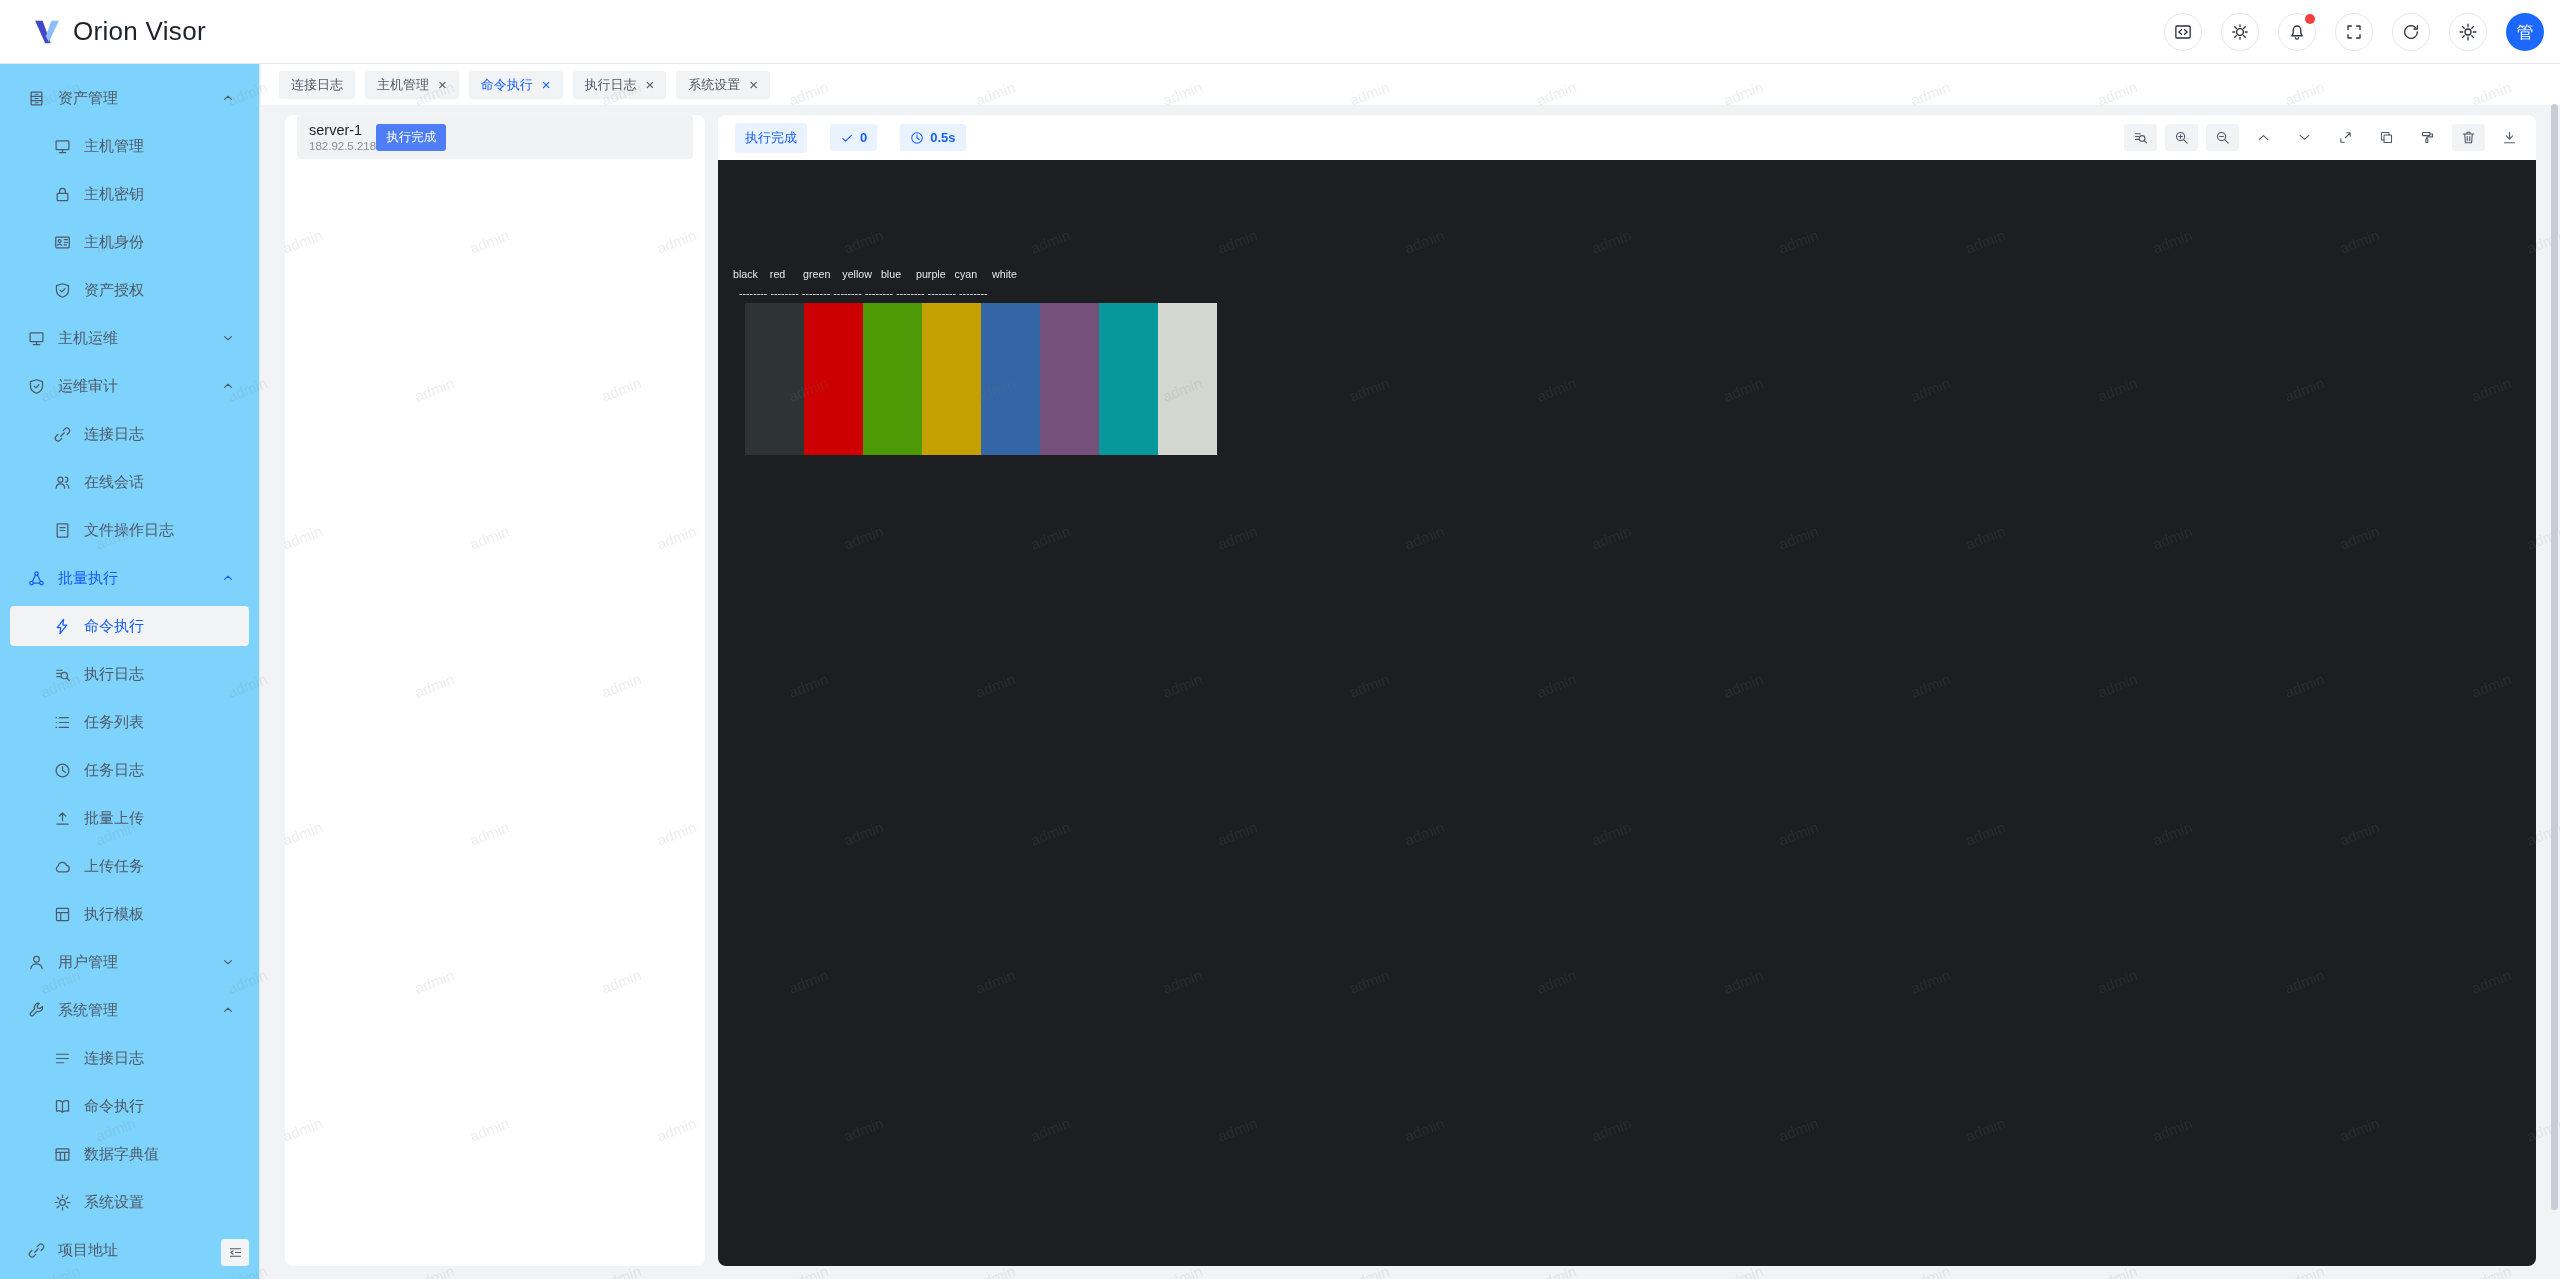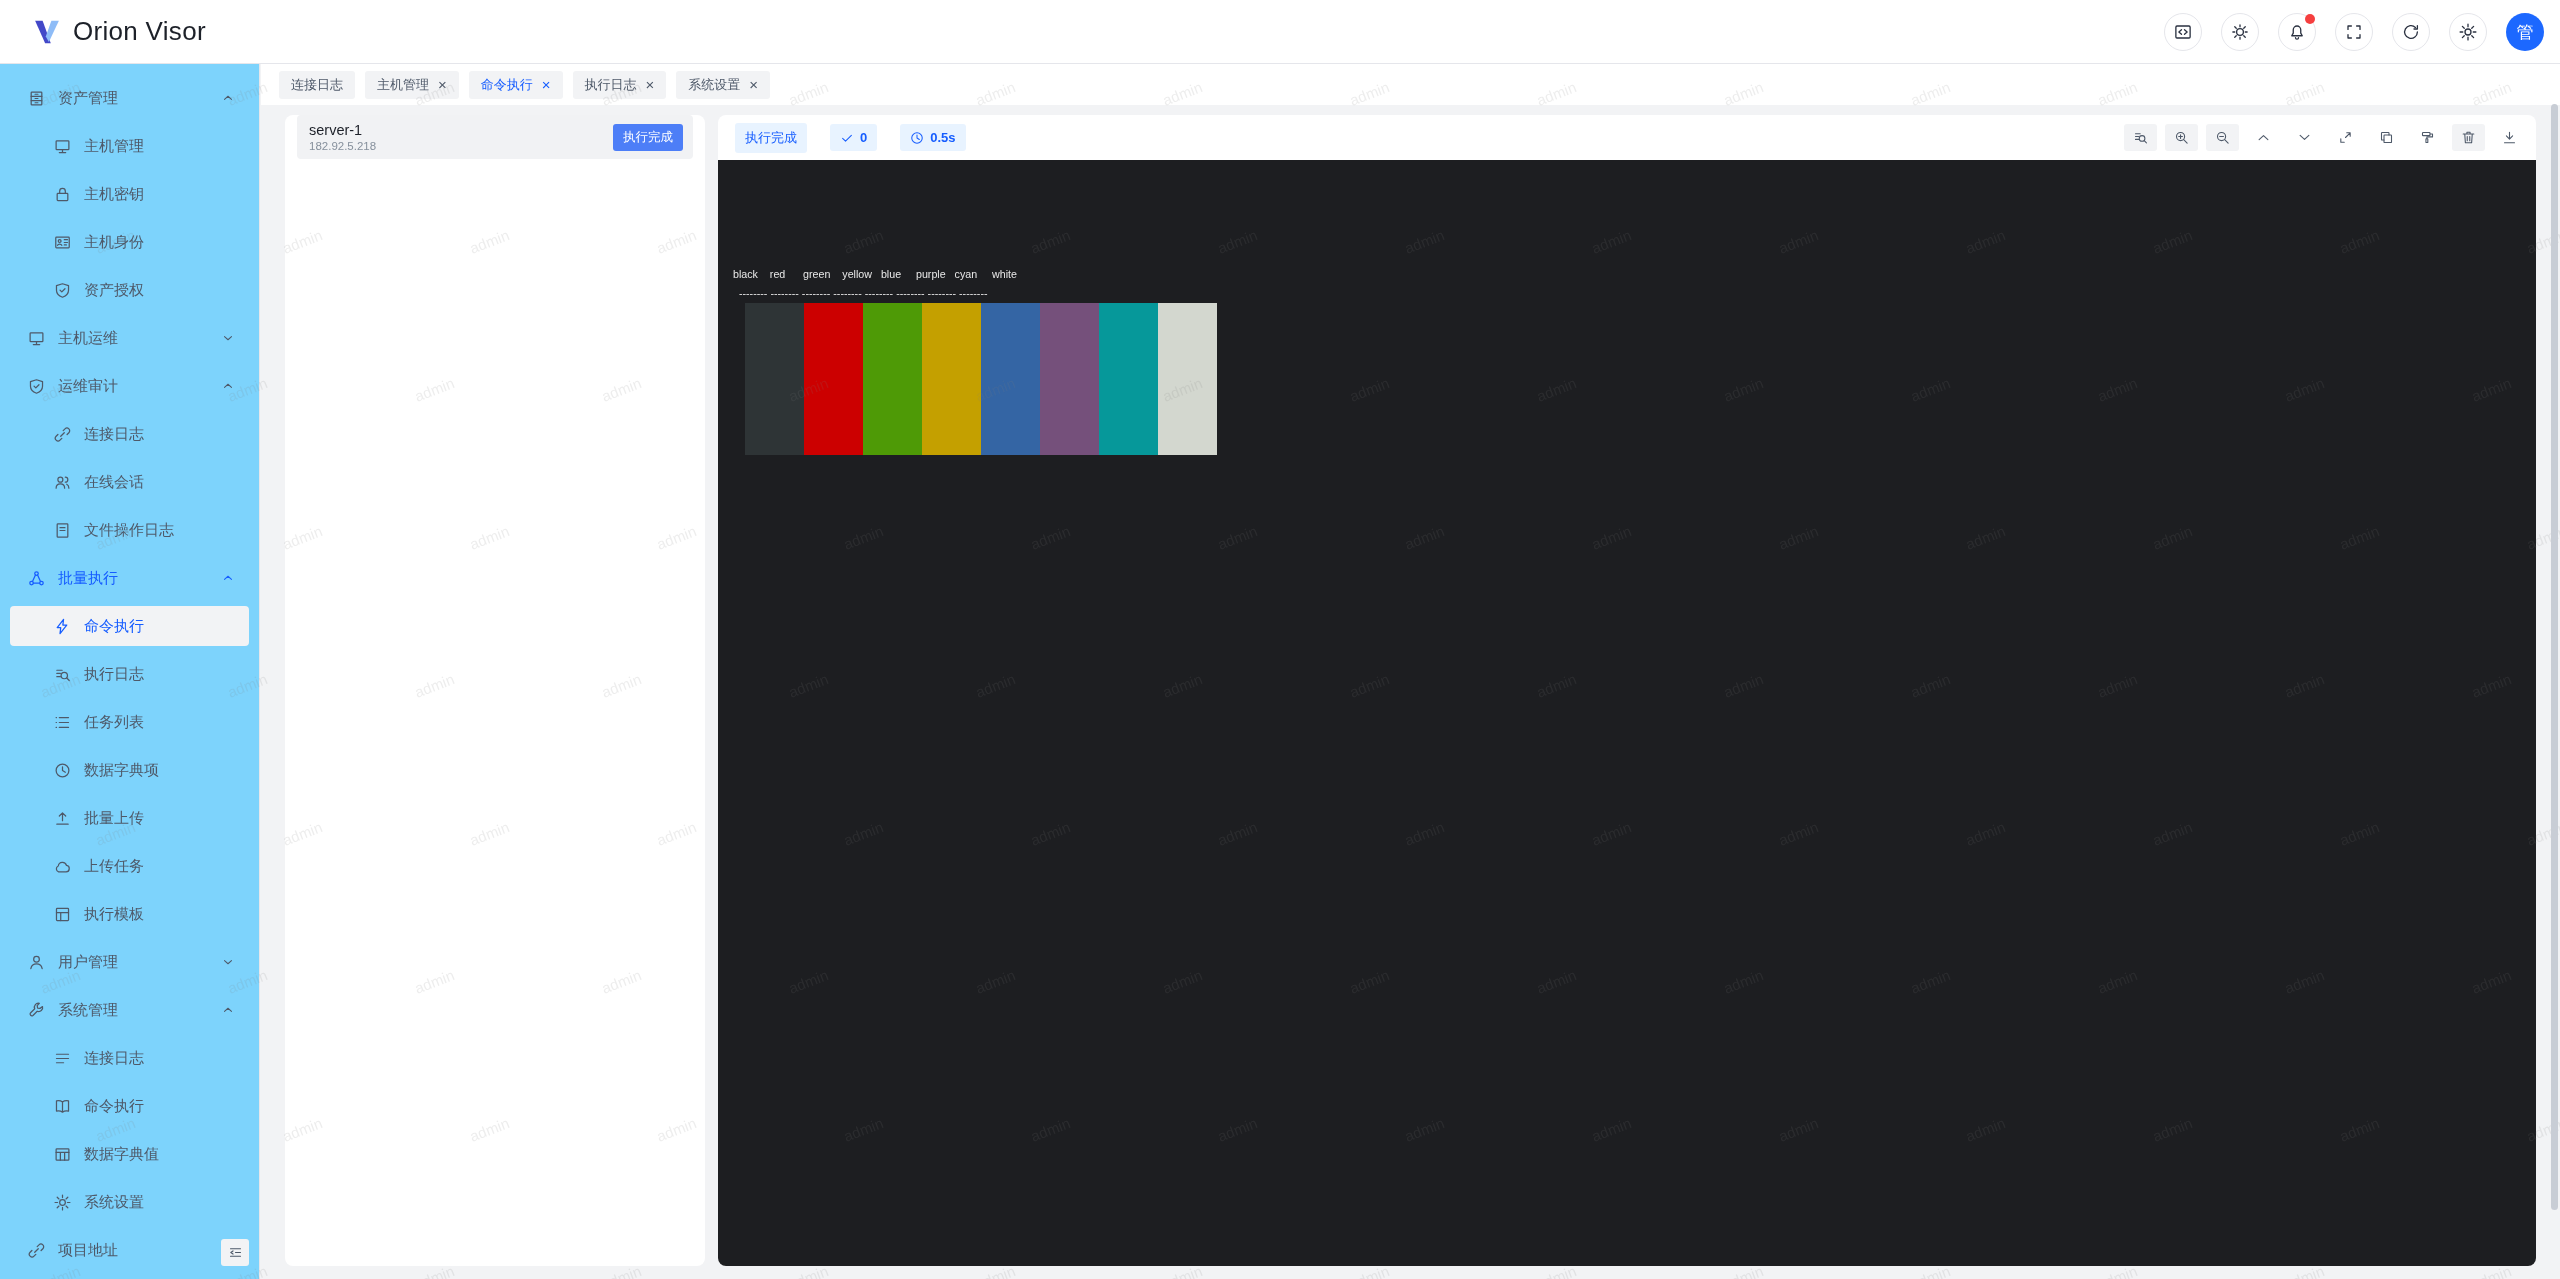--- a/index.html
+++ b/index.html
@@ -46,21 +46,21 @@
   .tab.active{color:#165dff}
   .tab .x{font-size:15px;line-height:1;cursor:pointer}
 
   
   .hosts-card{position:absolute;left:285px;top:115px;width:420px;height:1151px;background:#fff;border-radius:8px}
   .hosts-head{display:flex;justify-content:space-between;align-items:center;padding:21px 14px 16px 16px}
   .hosts-title{font-size:22px;font-weight:bold;color:#1d2129}
   .back-btn{background:#f2f3f5;color:#4e5969;font-size:13px;padding:7px 15px;border:none;border-radius:2px;
             cursor:pointer;font-family:inherit}
   .host-item{margin:0 12px;background:#f1f2f4;border-radius:4px;height:44px;display:flex;align-items:center;
-             justify-content:space-between;padding:0 10px 0 12px;cursor:pointer}
+             padding:0 10px 0 12px;cursor:pointer}
   .host-name{font-size:14.5px;color:#1d2129}
   .host-ip{font-size:11.5px;color:#86909c;margin-top:2px}
   .host-badge{background:#4d7ef7;color:#fff;font-size:12.5px;padding:5px 10px;border-radius:3px;white-space:nowrap}
 
   
   .term-card{position:absolute;left:718px;top:115px;width:1818px;height:1151px;background:#fff;
              border-radius:8px;overflow:hidden}
   .term-head{height:45px;display:flex;align-items:center;padding:0 10px 0 17px;gap:23px}
   .badge{background:#e8f3ff;color:#165dff;font-size:13px;padding:6px 10px;border-radius:3px;
          display:inline-flex;align-items:center;gap:6px;white-space:nowrap}
@@ -300,21 +300,21 @@
           </span>
           <span class="lbl">任务列表</span>
         </div>
         <div class="mi sub">
           <span class="ic">
             <svg viewBox="0 0 48 48" fill="none" stroke="currentColor" stroke-width="3.5" stroke-linecap="round" stroke-linejoin="round">
               <circle cx="24" cy="24" r="18"></circle>
               <path d="M24 14v10l8 5"></path>
             </svg>
           </span>
-          <span class="lbl">数据字典项</span>
+          <span class="lbl">任务日志</span>
         </div>
         <div class="mi sub">
           <span class="ic">
             <svg viewBox="0 0 48 48" fill="none" stroke="currentColor" stroke-width="3.5" stroke-linecap="round" stroke-linejoin="round">
               <path d="M24 30V8M15 17l9-9 9 9M8 40h32"></path>
             </svg>
           </span>
           <span class="lbl">批量上传</span>
         </div>
         <div class="mi sub">

